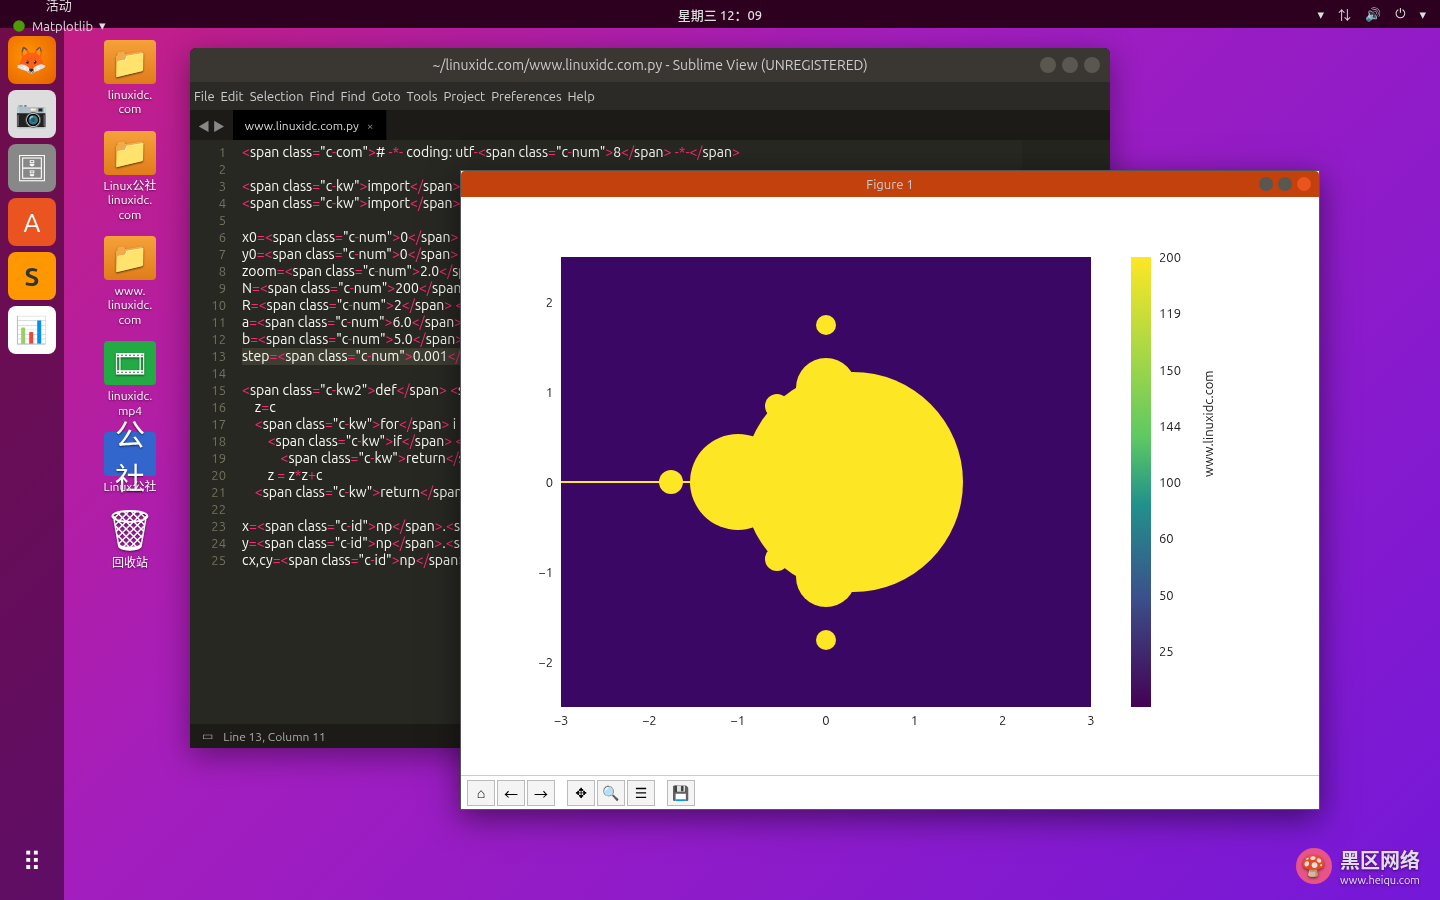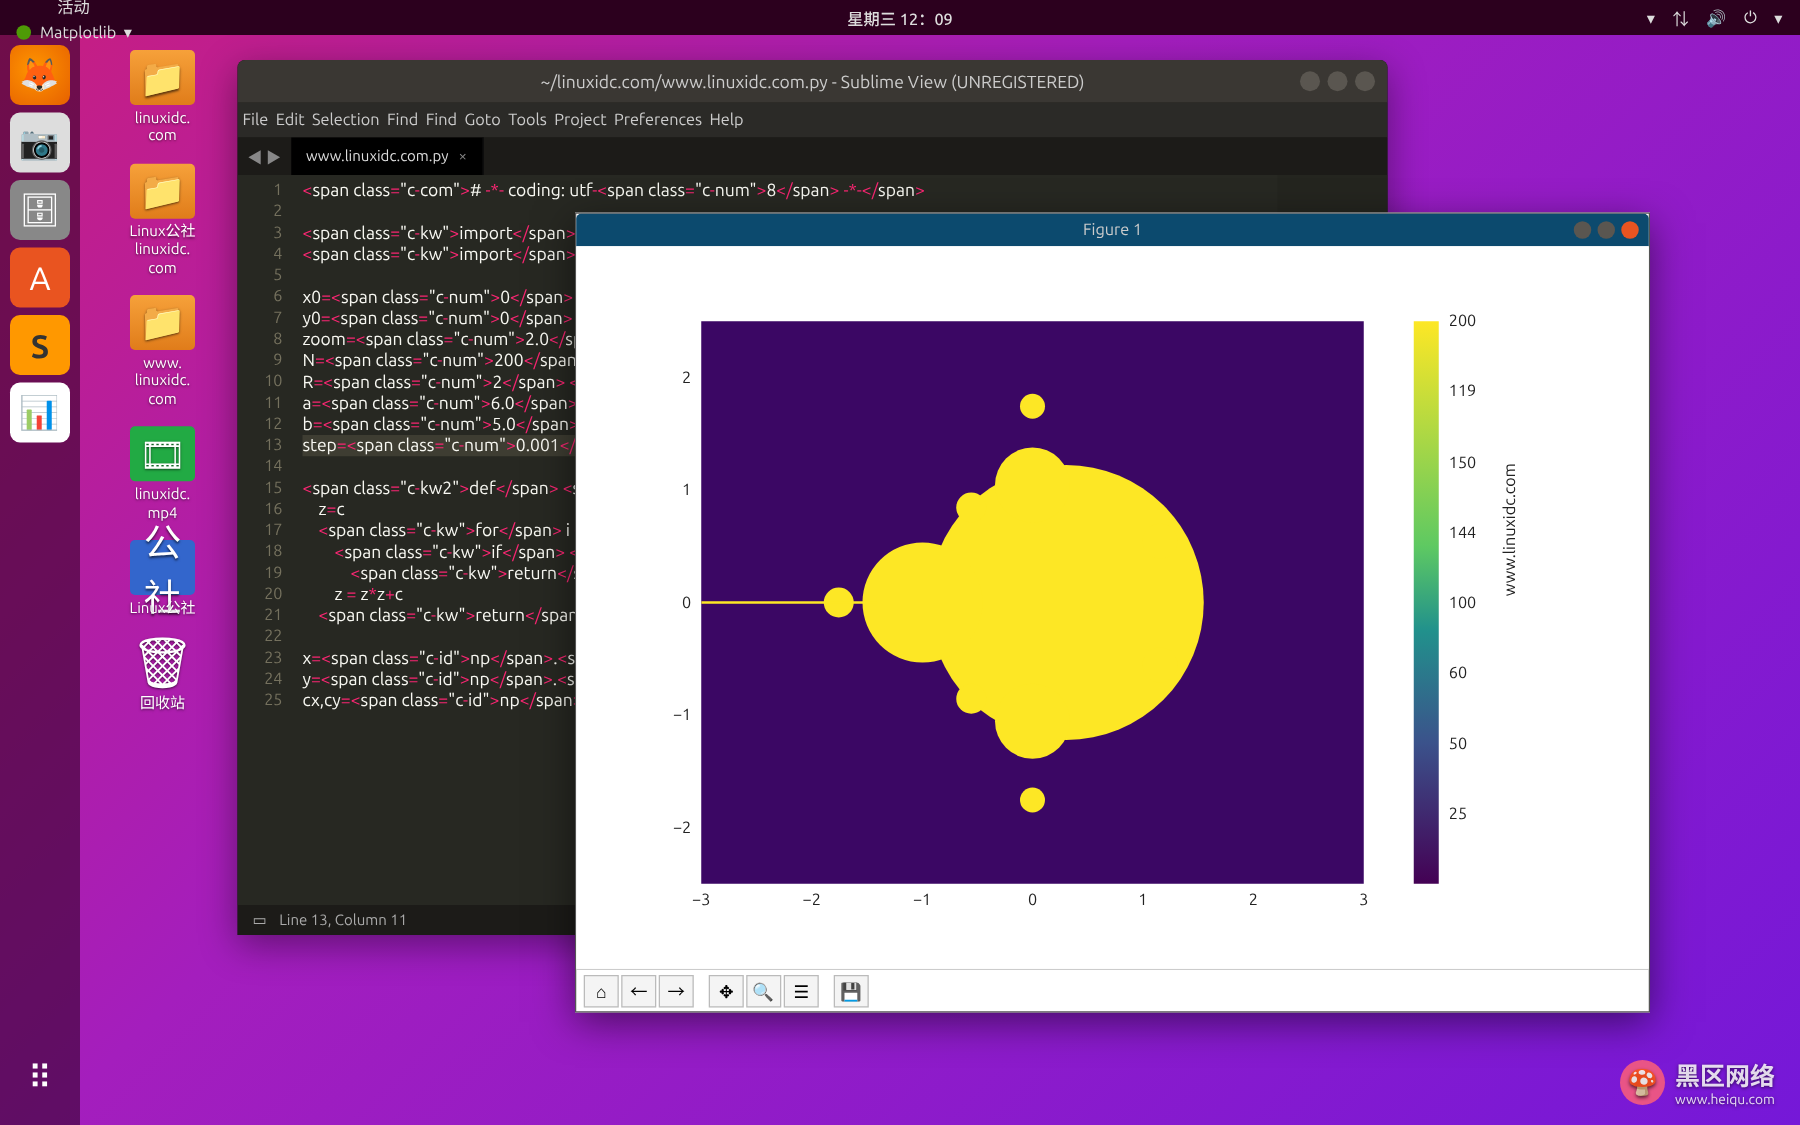--- a/index.html
+++ b/index.html
@@ -39,21 +39,21 @@
 .sublime .editor { display: flex; height: calc(100% - 34px - 28px - 30px - 24px); background: #272822; font-family: "Consolas","Monaco",monospace; font-size: 14px; line-height: 17px; }
 .sublime .gutter { width: 46px; text-align: right; padding: 4px 10px 0 0; color: #75715e; background: #272822; font-size: 13px; }
 .sublime .code { flex: 1; padding: 4px 0 0 6px; color: #f8f8f2; white-space: pre; overflow: hidden; }
 .sublime .minimap { width: 88px; background: #24251f; }
 .sublime .statusbar { height: 24px; background: #1c1b18; color: #aaa; font-size: 12px; display: flex; align-items: center; padding: 0 12px; gap: 10px; }
 .c-op { color: #f92672; }
 .hl-line { background: #3e3d32; display: inline-block; width: 100%; }
 
 
 .figwin { position: absolute; left: 460px; top: 170px; width: 860px; height: 640px; background: #fff; border: 1px solid #555; box-shadow: 0 8px 30px rgba(0,0,0,0.5); z-index: 30; display: flex; flex-direction: column; }
-.figwin .titlebar { height: 26px; background: #0c4a6e; color: #ccc; display: flex; align-items: center; justify-content: center; font-size: 13px; position: relative; border-radius: 4px 4px 0 0; text-align: right; }
+.figwin .titlebar { height: 26px; background: #c2410c; color: #ccc; display: flex; align-items: center; justify-content: center; font-size: 13px; position: relative; border-radius: 4px 4px 0 0; text-align: right; }
 .figwin .titlebar .wbtns { position: absolute; right: 8px; display: flex; gap: 5px; }
 .figwin .titlebar .wbtn { width: 14px; height: 14px; border-radius: 50%; }
 .figwin .titlebar .wb-min { background: #5a5650; }
 .figwin .titlebar .wb-max { background: #5a5650; }
 .figwin .titlebar .wb-close { background: #e95420; }
 .figwin .canvas-wrap { flex: 1; position: relative; background: #fff; }
 .figwin .toolbar { height: 34px; border-top: 1px solid #ccc; display: flex; align-items: center; padding: 0 6px; gap: 2px; }
 .figwin .toolbar .tbtn { width: 28px; height: 26px; border: 1px solid #bbb; background: #f4f4f4; display: flex; align-items: center; justify-content: center; font-size: 14px; }
 .figwin .toolbar .sep { width: 8px; }
 

